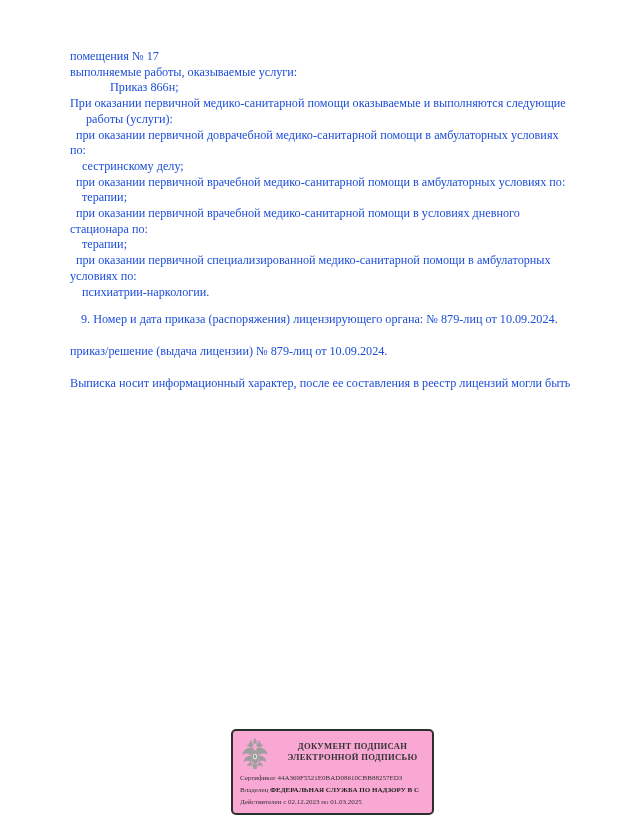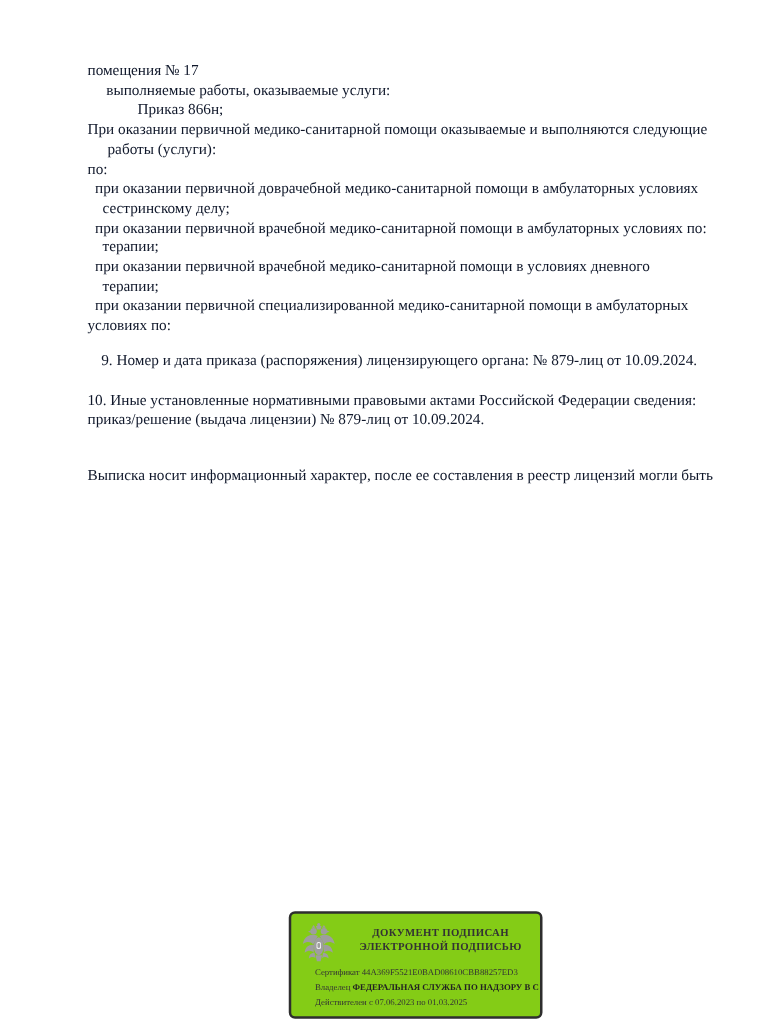--- a/index.html
+++ b/index.html
@@ -18,38 +18,38 @@
   }
   .doc-text {
     position: absolute;
     left: 70px;
     top: 49px;
     right: 20px;
   }
   .para { margin: 0; }
   .para.p1 { margin-top: 12px; }
   .para.p2 { margin-top: 16px; }
-  .para.p3 { margin-top: 29px; }
+  .para.p3 { margin-top: 16px; }
   .doc-line {
     font-size: 12.2px;
     line-height: 15.7px;
     min-height: 15.7px;
     white-space: pre;
-    color: #0f172a;
+    color: #1d4ed8;
   }
   
   .stamp {
     position: absolute;
     left: 231px;
     top: 729px;
     width: 199px;
     height: 82px;
     border: 2px solid #2e2e2e;
     border-radius: 5px;
-    background: #84cc16;
+    background: #f9a8d4;
     overflow: hidden;
   }
   .stamp-emblem {
     position: absolute;
     left: 7px;
     top: 6px;
     width: 30px;
     height: 34px;
   }
   .stamp-title {
@@ -60,59 +60,60 @@
     text-align: center;
     font-size: 8.6px;
     font-weight: 600;
     line-height: 11px;
     letter-spacing: 0.3px;
     color: #333333;
     white-space: nowrap;
   }
   .stamp-line {
     position: absolute;
-    left: 19px;
+    left: 7px;
     font-size: 7px;
     line-height: 9px;
     color: #333333;
     white-space: nowrap;
   }
   .stamp-line.cert  { top: 43px; }
   .stamp-line.owner { top: 55px; }
   .stamp-line.valid { top: 67px; }
   .stamp-line .bold { font-weight: bold; color: #222222; }
 </style>
 </head>
 <body>
 
 <div class="page">
 
   <div class="doc-text">
 
   <div class="para p0">
         <div class="doc-line" style="padding-left: 0px;">помещения № 17</div>
-        <div class="doc-line" style="padding-left: 0px; margin-left: 15px;">выполняемые работы, оказываемые услуги:</div>
+        <div class="doc-line" style="padding-left: 0px;">выполняемые работы, оказываемые услуги:</div>
         <div class="doc-line" style="padding-left: 0px; margin-left: 40px;">Приказ 866н;</div>
         <div class="doc-line" style="padding-left: 0px;">При оказании первичной медико-санитарной помощи оказываемые и выполняются следующие</div>
         <div class="doc-line" style="padding-left: 16px;">работы (услуги):</div>
+        <div class="doc-line" style="padding-left: 6px;">при оказании первичной доврачебной медико-санитарной помощи в амбулаторных условиях</div>
         <div class="doc-line" style="padding-left: 0px;">по:</div>
-        <div class="doc-line" style="padding-left: 6px;">при оказании первичной доврачебной медико-санитарной помощи в амбулаторных условиях</div>
         <div class="doc-line" style="padding-left: 12px;">сестринскому делу;</div>
         <div class="doc-line" style="padding-left: 6px;">при оказании первичной врачебной медико-санитарной помощи в амбулаторных условиях по:</div>
         <div class="doc-line" style="padding-left: 12px;">терапии;</div>
         <div class="doc-line" style="padding-left: 6px;">при оказании первичной врачебной медико-санитарной помощи в условиях дневного</div>
+        <div class="doc-line" style="padding-left: 0px;">стационара по:</div>
         <div class="doc-line" style="padding-left: 12px;">терапии;</div>
         <div class="doc-line" style="padding-left: 6px;">при оказании первичной специализированной медико-санитарной помощи в амбулаторных</div>
         <div class="doc-line" style="padding-left: 0px;">условиях по:</div>
+        <div class="doc-line" style="padding-left: 12px;">психиатрии-наркологии.</div>
       </div>
       <div class="para p1">
         <div class="doc-line" style="padding-left: 0px; margin-left: 11px;">9. Номер и дата приказа (распоряжения) лицензирующего органа: № 879-лиц от 10.09.2024.</div>
       </div>
       <div class="para p2">
-        <div class="doc-line" style="padding-left: 0px;">10. Иные установленные нормативными правовыми актами Российской Федерации сведения:</div>
         <div class="doc-line" style="padding-left: 0px;">приказ/решение (выдача лицензии) № 879-лиц от 10.09.2024.</div>
       </div>
       <div class="para p3">
         <div class="doc-line" style="padding-left: 0px;">Выписка носит информационный характер, после ее составления в реестр лицензий могли быть</div>
       </div>
     </div>
 
   <div class="stamp">
     <svg class="stamp-emblem" viewBox="0 0 40 44" xmlns="http://www.w3.org/2000/svg">
       <g fill="#9e9e9e">
@@ -154,16 +155,16 @@
       <span> </span>
       <span>44A369F5521E0BAD08610CBB88257ED3</span>
     </div>
 
     <div class="stamp-line owner">
       <span>Владелец</span>
       <span> </span>
       <span class="bold">ФЕДЕРАЛЬНАЯ СЛУЖБА ПО НАДЗОРУ В С</span>
     </div>
 
-    <div class="stamp-line valid">Действителен с 07.06.2023 по 01.03.2025</div>
+    <div class="stamp-line valid">Действителен с 02.12.2023 по 01.03.2025</div>
   </div>
 
 </div>
 
 </body></html>

